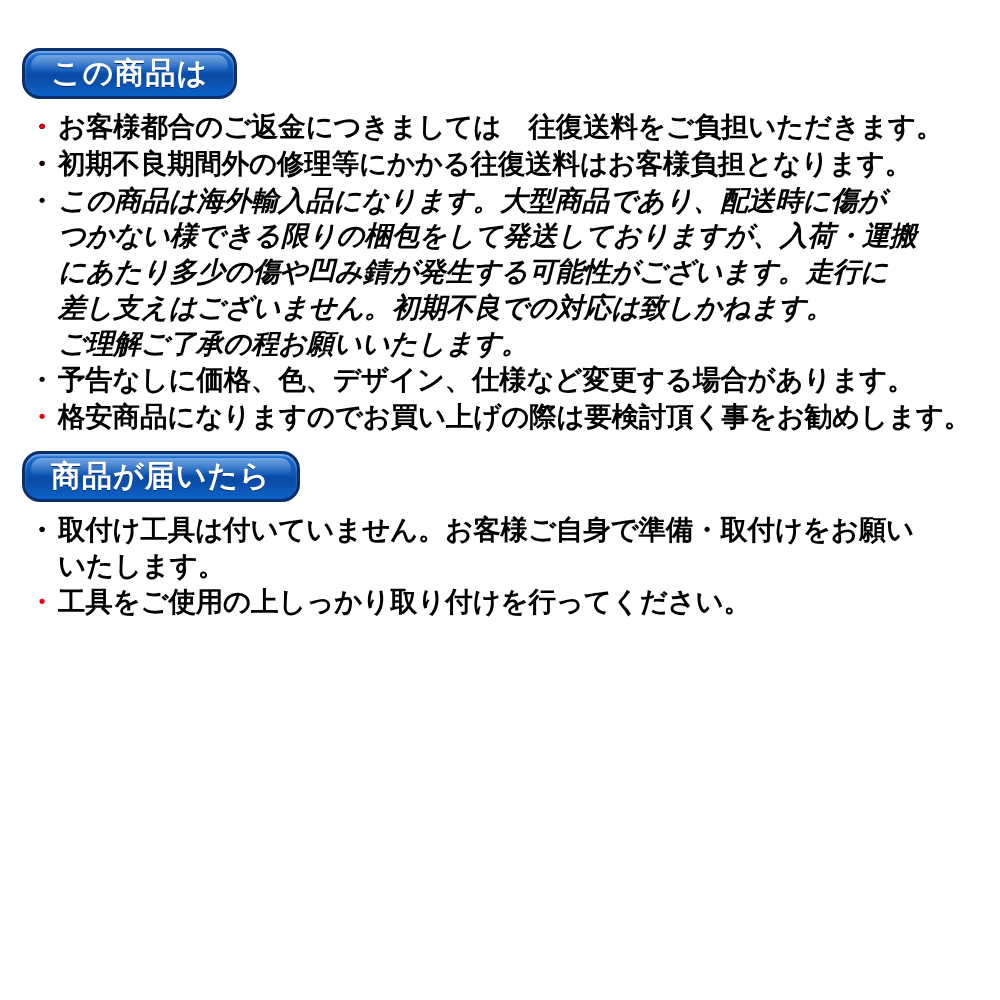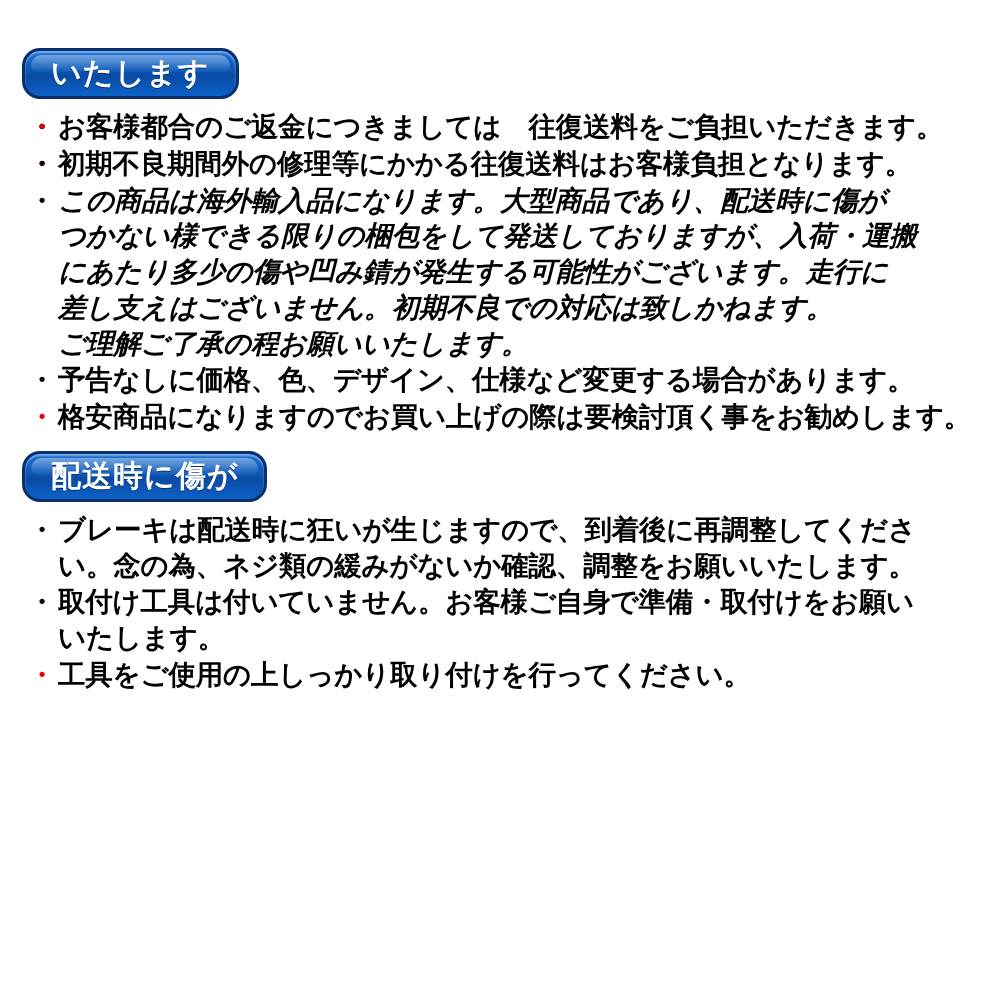--- a/index.html
+++ b/index.html
@@ -82,21 +82,21 @@
   li.red, li.red .bullet { color: #e8000d; }
   li.black, li.black .bullet { color: #000000; }
 </style>
 </head>
 <body>
 
 <div class="page">
 
   <div class="section">
     <div class="badge">
-      <span>いたします</span>
+      <span>この商品は</span>
     </div>
     <ul class="notes">
       <li class="black">
         <span class="bullet">・</span>
       </li>
       <li class="black">
         <span class="bullet">・</span>
       </li>
       <li class="red">
         <span class="bullet">・</span>
@@ -123,27 +123,25 @@
       </li>
       <li class="red">
         <span class="bullet">・</span>
         <span style="white-space: pre-line;">格安商品になりますのでお買い上げの際は要検討頂く事をお勧めします。</span>
       </li>
     </ul>
   </div>
 
   <div class="section section-2">
     <div class="badge">
-      <span>配送時に傷が</span>
+      <span>商品が届いたら</span>
     </div>
     <ul class="notes">
       <li class="black">
         <span class="bullet">・</span>
-        <span style="white-space: pre-line;">ブレーキは配送時に狂いが生じますので、到着後に再調整してくださ
-い。念の為、ネジ類の緩みがないか確認、調整をお願いいたします。</span>
       </li>
       <li class="black">
         <span class="bullet">・</span>
         <span style="white-space: pre-line;">取付け工具は付いていません。お客様ご自身で準備・取付けをお願い
 いたします。</span>
       </li>
       <li class="red">
         <span class="bullet">・</span>
         <span style="white-space: pre-line;">工具をご使用の上しっかり取り付けを行ってください。</span>
       </li>

